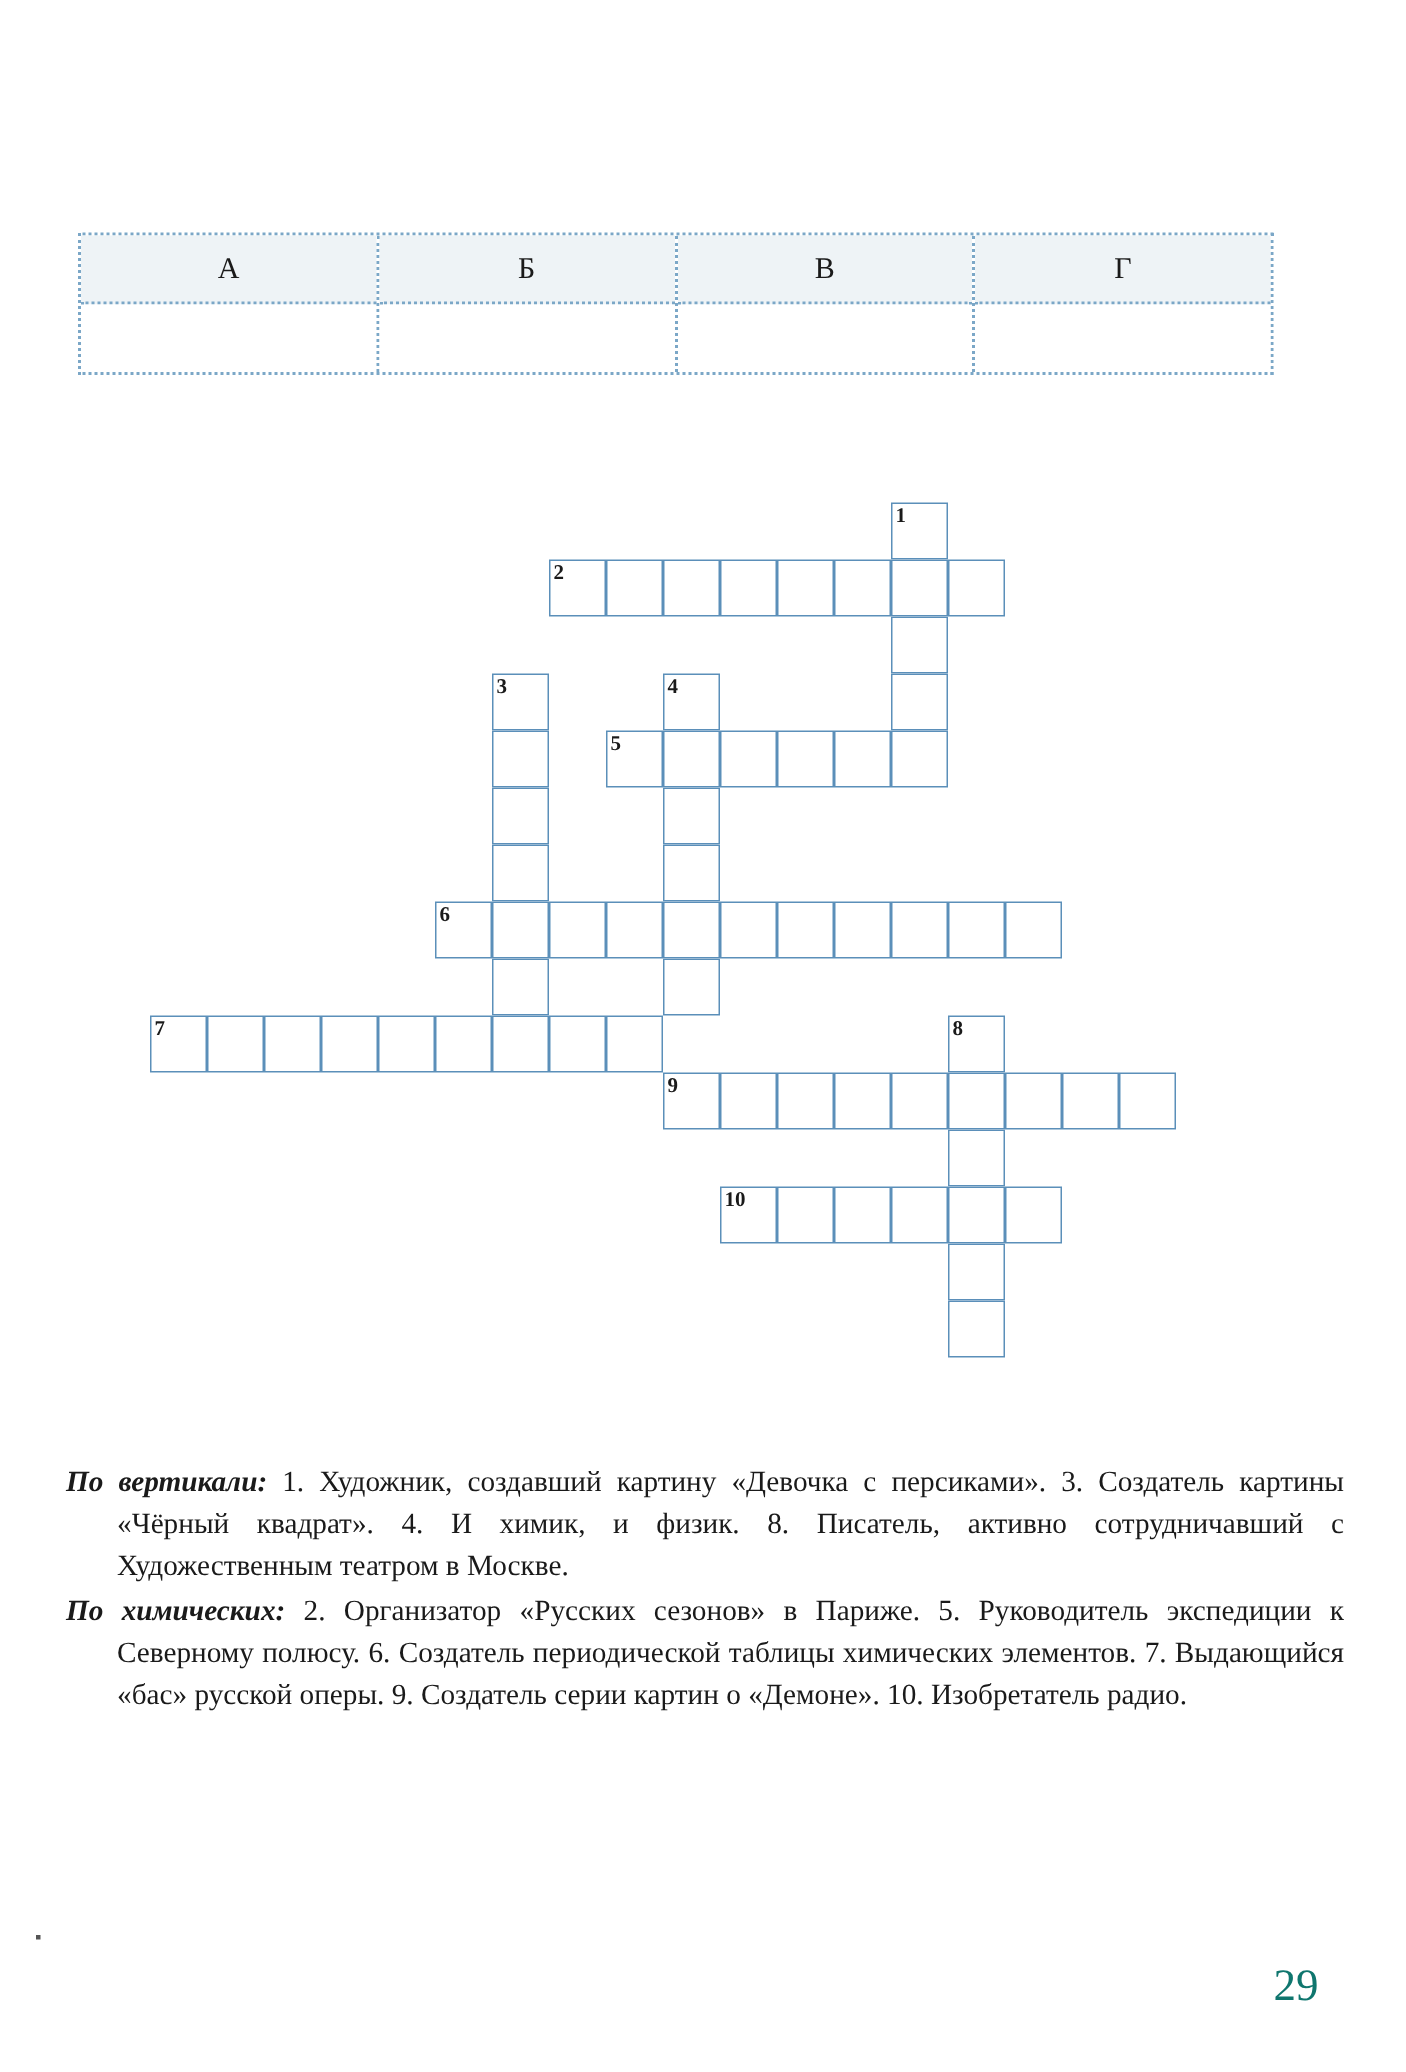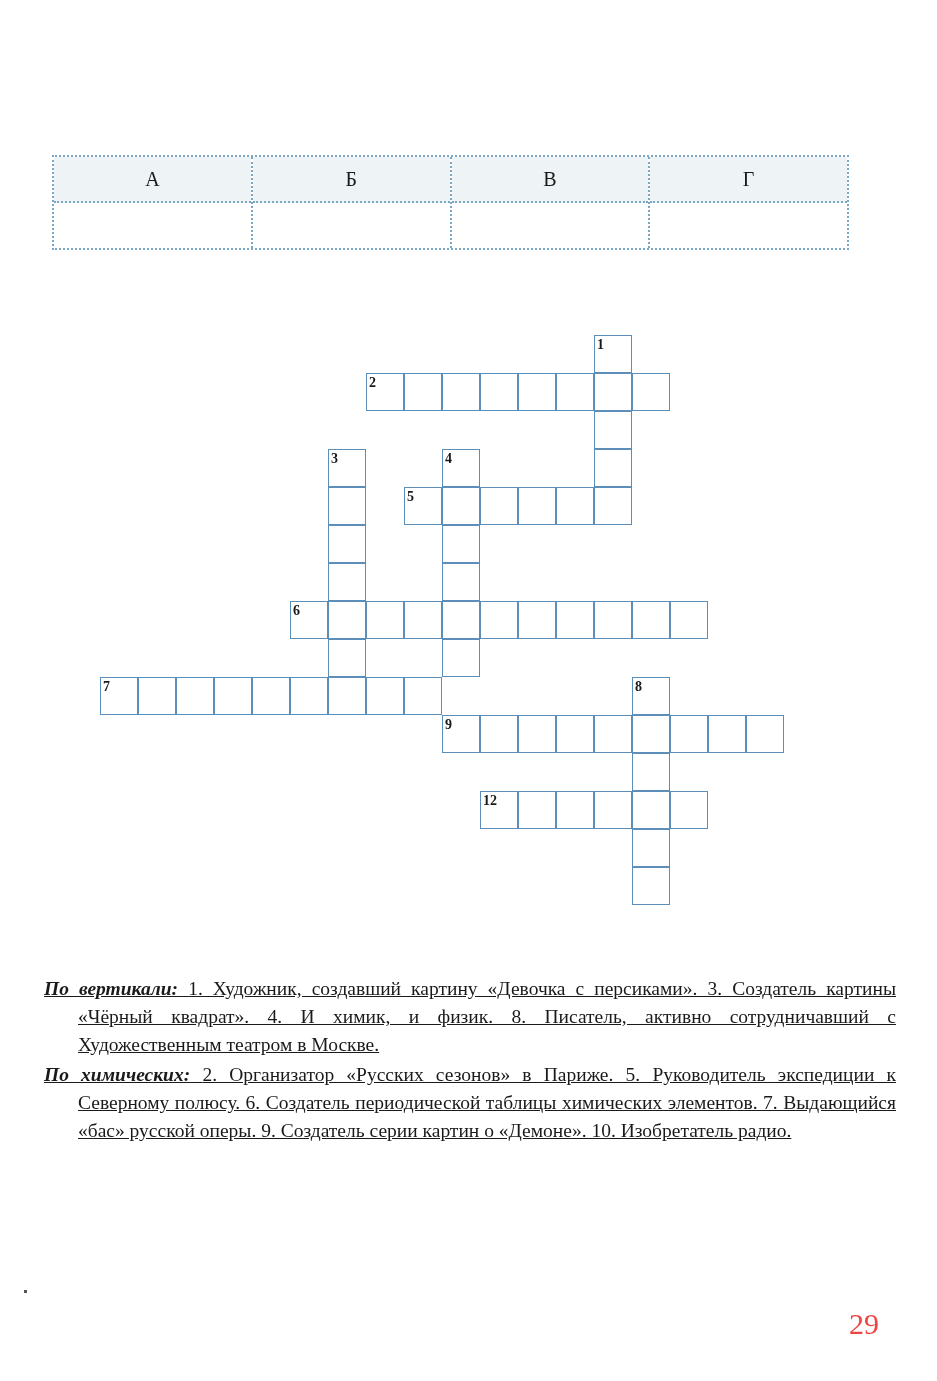--- a/index.html
+++ b/index.html
@@ -122,38 +122,37 @@
     top: 975px;
     width: 852px;
     font-size: 19.5px;
     line-height: 1.44;
   }
   .clue-block {
     margin-bottom: 2px;
     text-align: justify;
     text-indent: 0;
     padding-left: 0;
-    text-decoration: underline;
   }
   .clue-block .dir {
     font-weight: bold;
     font-style: italic;
   }
   .hang {
     padding-left: 34px;
     text-indent: -34px;
   }
 
   
   .page-num {
     position: absolute;
     right: 58px;
     bottom: 40px;
     font-size: 30px;
-    color: #ef4444;
+    color: #0f766e;
   }
   .tick {
     position: absolute;
     left: 24px;
     bottom: 88px;
     width: 3px;
     height: 3px;
     background: #555;
   }
 </style>
@@ -251,21 +250,21 @@
       <div class="cwcell" style="left: 570px; top: 456px; width: 38px; height: 38px;"></div>
       <div class="cwnum" style="left: 497px; top: 2px;">1</div>
       <div class="cwnum" style="left: 269px; top: 40px;">2</div>
       <div class="cwnum" style="left: 231px; top: 116px;">3</div>
       <div class="cwnum" style="left: 345px; top: 116px;">4</div>
       <div class="cwnum" style="left: 307px; top: 154px;">5</div>
       <div class="cwnum" style="left: 193px; top: 268px;">6</div>
       <div class="cwnum" style="left: 3px; top: 344px;">7</div>
       <div class="cwnum" style="left: 535px; top: 344px;">8</div>
       <div class="cwnum" style="left: 345px; top: 382px;">9</div>
-      <div class="cwnum" style="left: 383px; top: 458px;">12</div>
+      <div class="cwnum" style="left: 383px; top: 458px;">10</div>
     </div>
 
   <div class="clues">
     <div class="clue-block hang">
       <span class="dir">По вертикали:</span>
       <span> <span>1. Художник, создавший картину «Девочка с персиками». 3. Создатель картины «Чёрный квадрат». 4. И химик, и физик. 8. Писатель, активно сотрудничавший с Художественным театром в Москве.</span></span>
     </div>
     <div class="clue-block hang">
       <span class="dir">По химических:</span>
       <span> <span>2. Организатор «Русских сезонов» в Париже. 5. Руководитель экспедиции к Северному полюсу. 6. Создатель периодической таблицы химических элементов. 7. Выдающийся «бас» русской оперы. 9. Создатель серии картин о «Демоне». 10. Изобретатель радио.</span></span>

